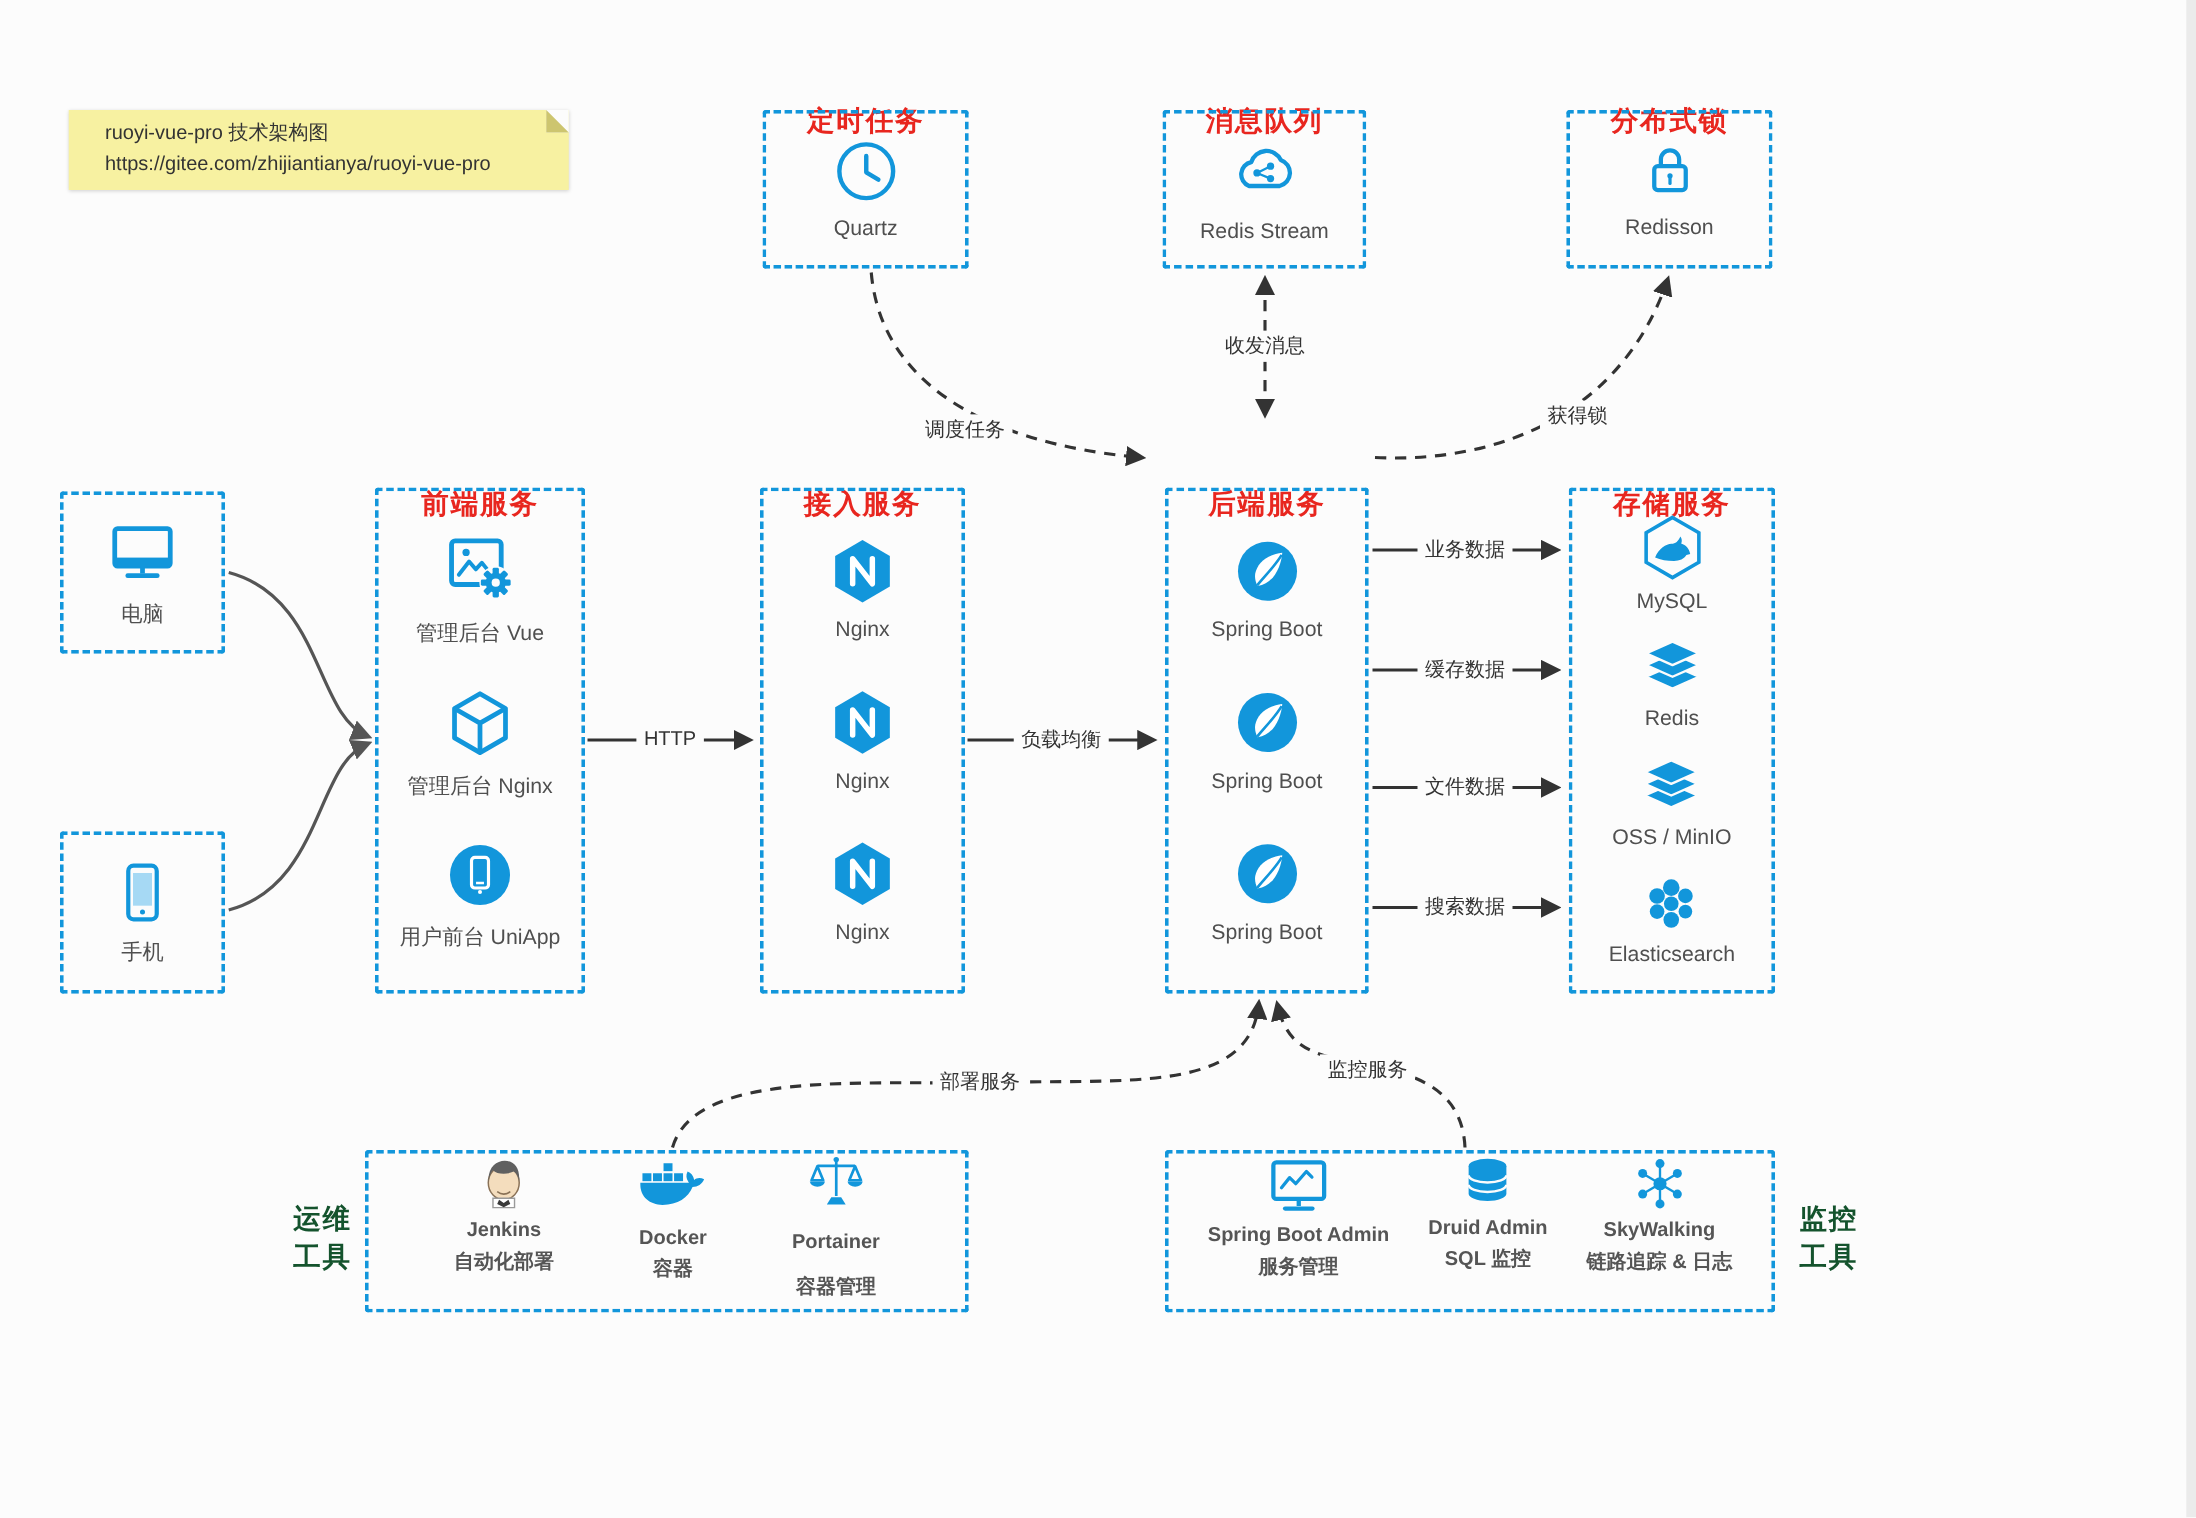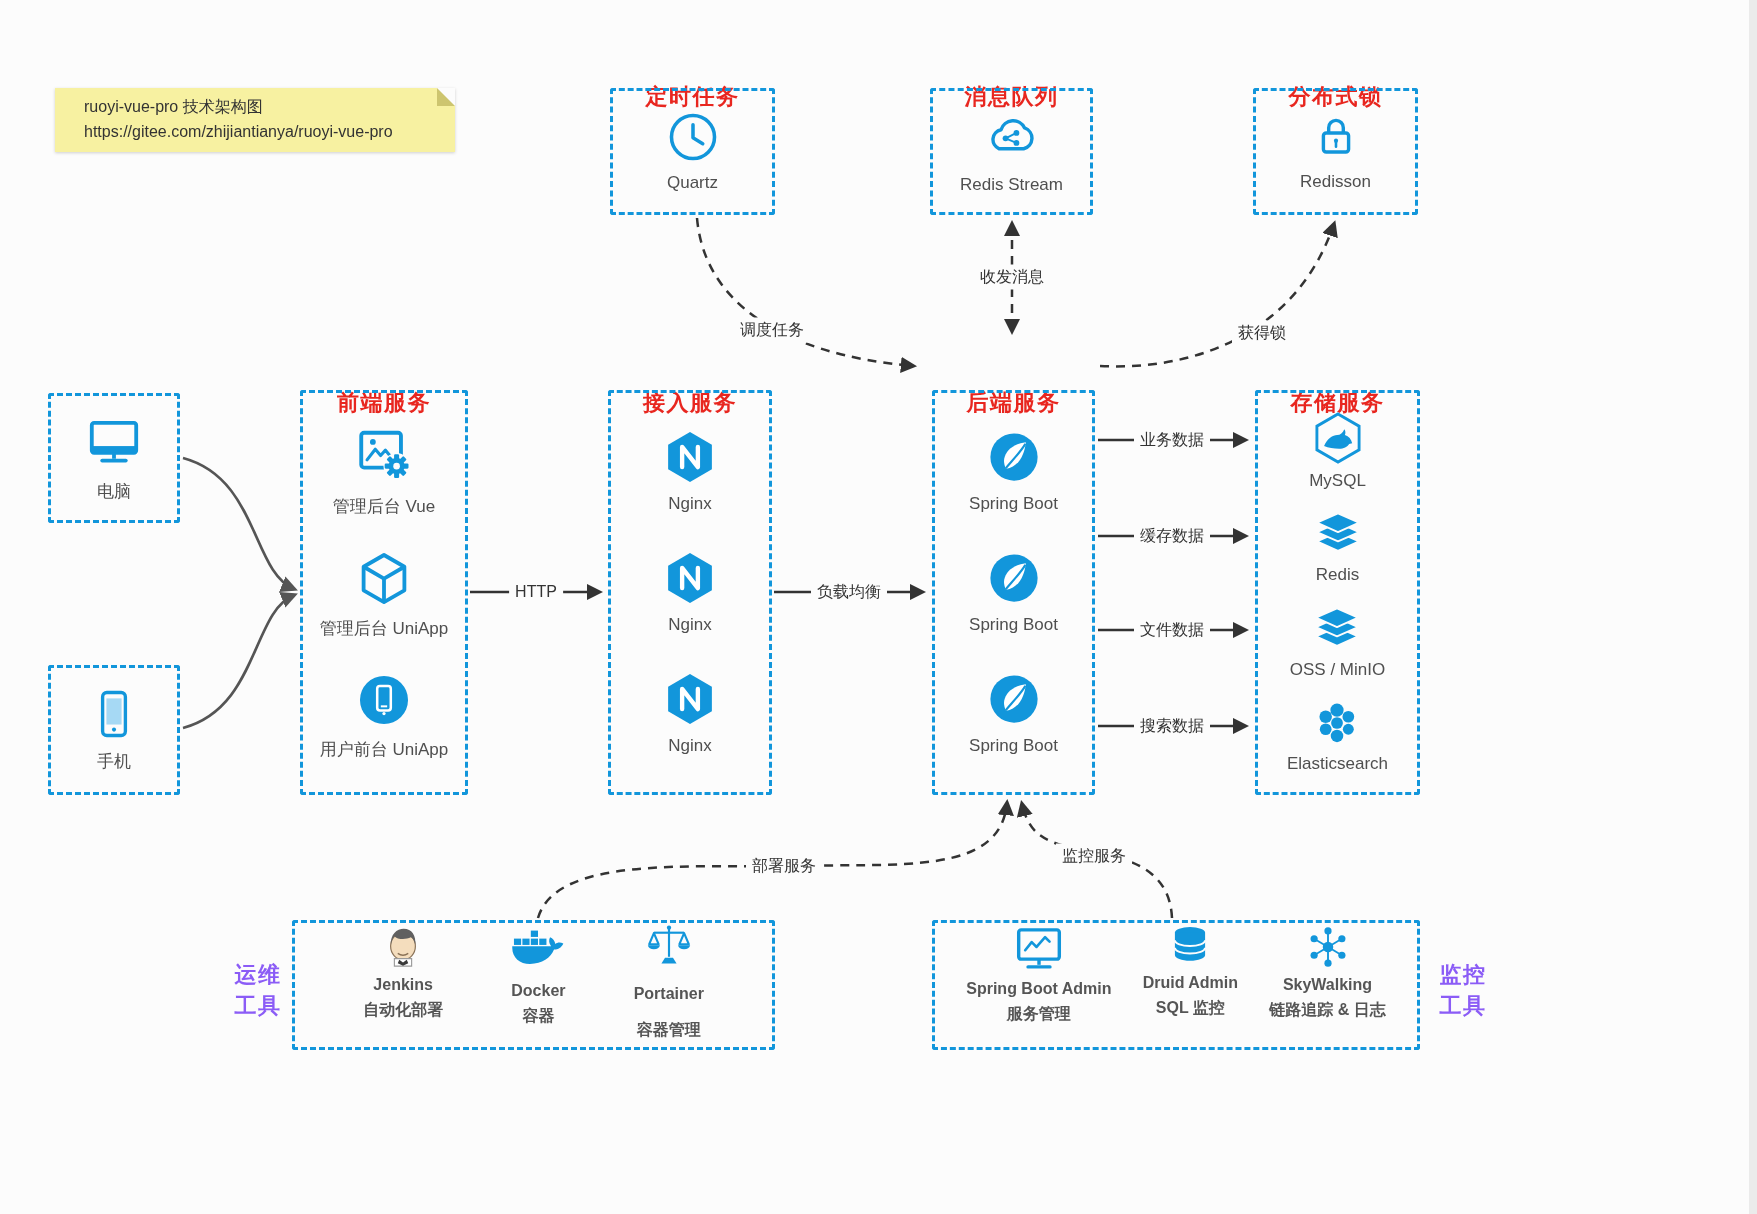--- a/index.html
+++ b/index.html
@@ -13,21 +13,21 @@
   .hstack { display:flex; flex-direction:row; align-items:flex-start; justify-content:space-evenly;font-weight:bold; }
   .item   { display:flex; flex-direction:column; align-items:center; gap:9px; }
   .item-sm{ display:flex; flex-direction:column; align-items:center; gap:6px; }
   .ilabel { font-size:17px; color:#4f4f4f; white-space:nowrap; }
   .blabel { font-size:16px; color:#555; line-height:1.35; white-space:nowrap; text-align:center; }
   .rtitle {
     position:absolute; font-size:22px; font-weight:700; color:#e8261f;
     text-align:center; letter-spacing:1.5px; white-space:nowrap;margin-top:36px;
   }
   .side-title {
-    position:absolute; font-size:22px; font-weight:700; color:#8b5cf6;
+    position:absolute; font-size:22px; font-weight:700; color:#14532d;
     text-align:center; letter-spacing:1.5px; line-height:1.4;
   }
   .elabel {
     position:absolute; transform:translate(-50%,-50%); font-size:16px; color:#333;
     background:#fcfcfc; padding:2px 6px; white-space:nowrap; z-index:6;
   }
   #overlay { position:absolute; left:0; top:0; pointer-events:none; z-index:5; }
   .note {
     position:absolute; left:55px; top:88px; width:400px; height:64px;
     background:#f7f1a1; color:#333; font-size:16px; line-height:1.55;
@@ -254,21 +254,21 @@
     <div class="item">
       <svg class="ic" width="62" height="62">
           <use href="#sym-vueadmin"></use>
         </svg>
       <div class="ilabel">管理后台 Vue</div>
     </div>
     <div class="item">
       <svg class="ic" width="58" height="58">
           <use href="#sym-cube"></use>
         </svg>
-      <div class="ilabel">管理后台 UniApp</div>
+      <div class="ilabel">管理后台 Nginx</div>
     </div>
     <div class="item">
       <svg class="ic" width="58" height="58">
           <use href="#sym-circlephone"></use>
         </svg>
       <div class="ilabel">用户前台 UniApp</div>
     </div>
   </div>
 
   <div class="dashed vstack" style="left:608px;top:390px;width:164px;height:405px">
@@ -425,20 +425,20 @@
       <path d="M1172 918 C1170 876 1140 860 1094 852 C1048 844 1030 838 1022 804" marker-end="url(#mA)"></path>
     </g>
   </svg>
 
   <div class="elabel" style="left:536px;top:592px">HTTP</div>
   <div class="elabel" style="left:849px;top:592px">负载均衡</div>
   <div class="elabel" style="left:1172px;top:440px">业务数据</div>
   <div class="elabel" style="left:1172px;top:536px">缓存数据</div>
   <div class="elabel" style="left:1172px;top:630px">文件数据</div>
   <div class="elabel" style="left:1172px;top:726px">搜索数据</div>
-  <div class="elabel" style="left:772px;top:330px">调度任务</div>
+  <div class="elabel" style="left:772px;top:344px">调度任务</div>
   <div class="elabel" style="left:1012px;top:277px">收发消息</div>
   <div class="elabel" style="left:1262px;top:333px">获得锁</div>
   <div class="elabel" style="left:784px;top:866px">部署服务</div>
   <div class="elabel" style="left:1094px;top:856px">监控服务</div>
 
   <div class="edge-strip"></div>
 </div>
 
 </body></html>

